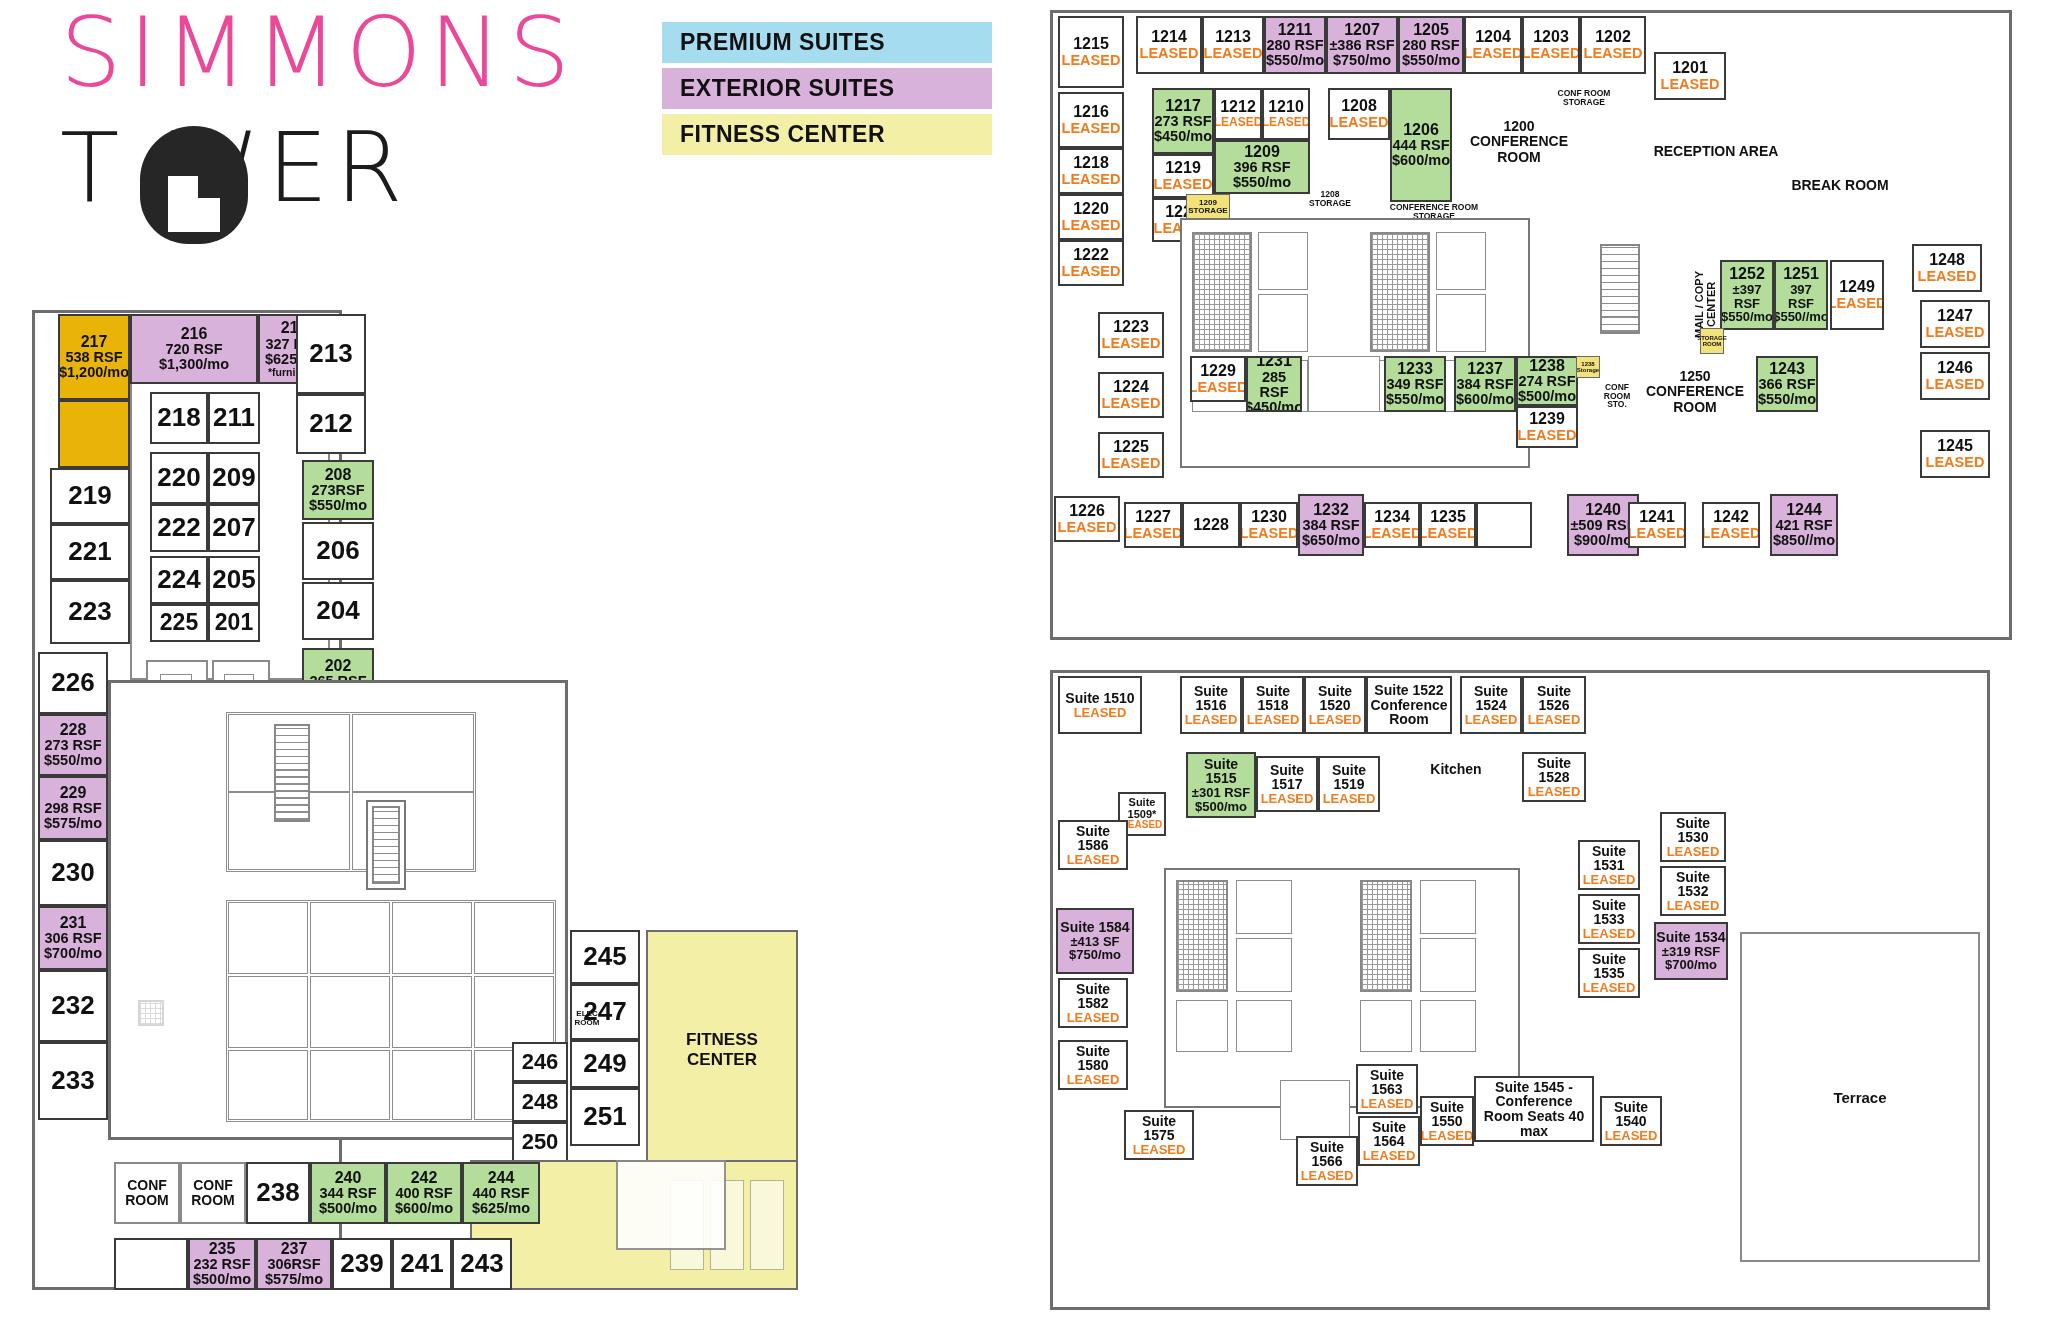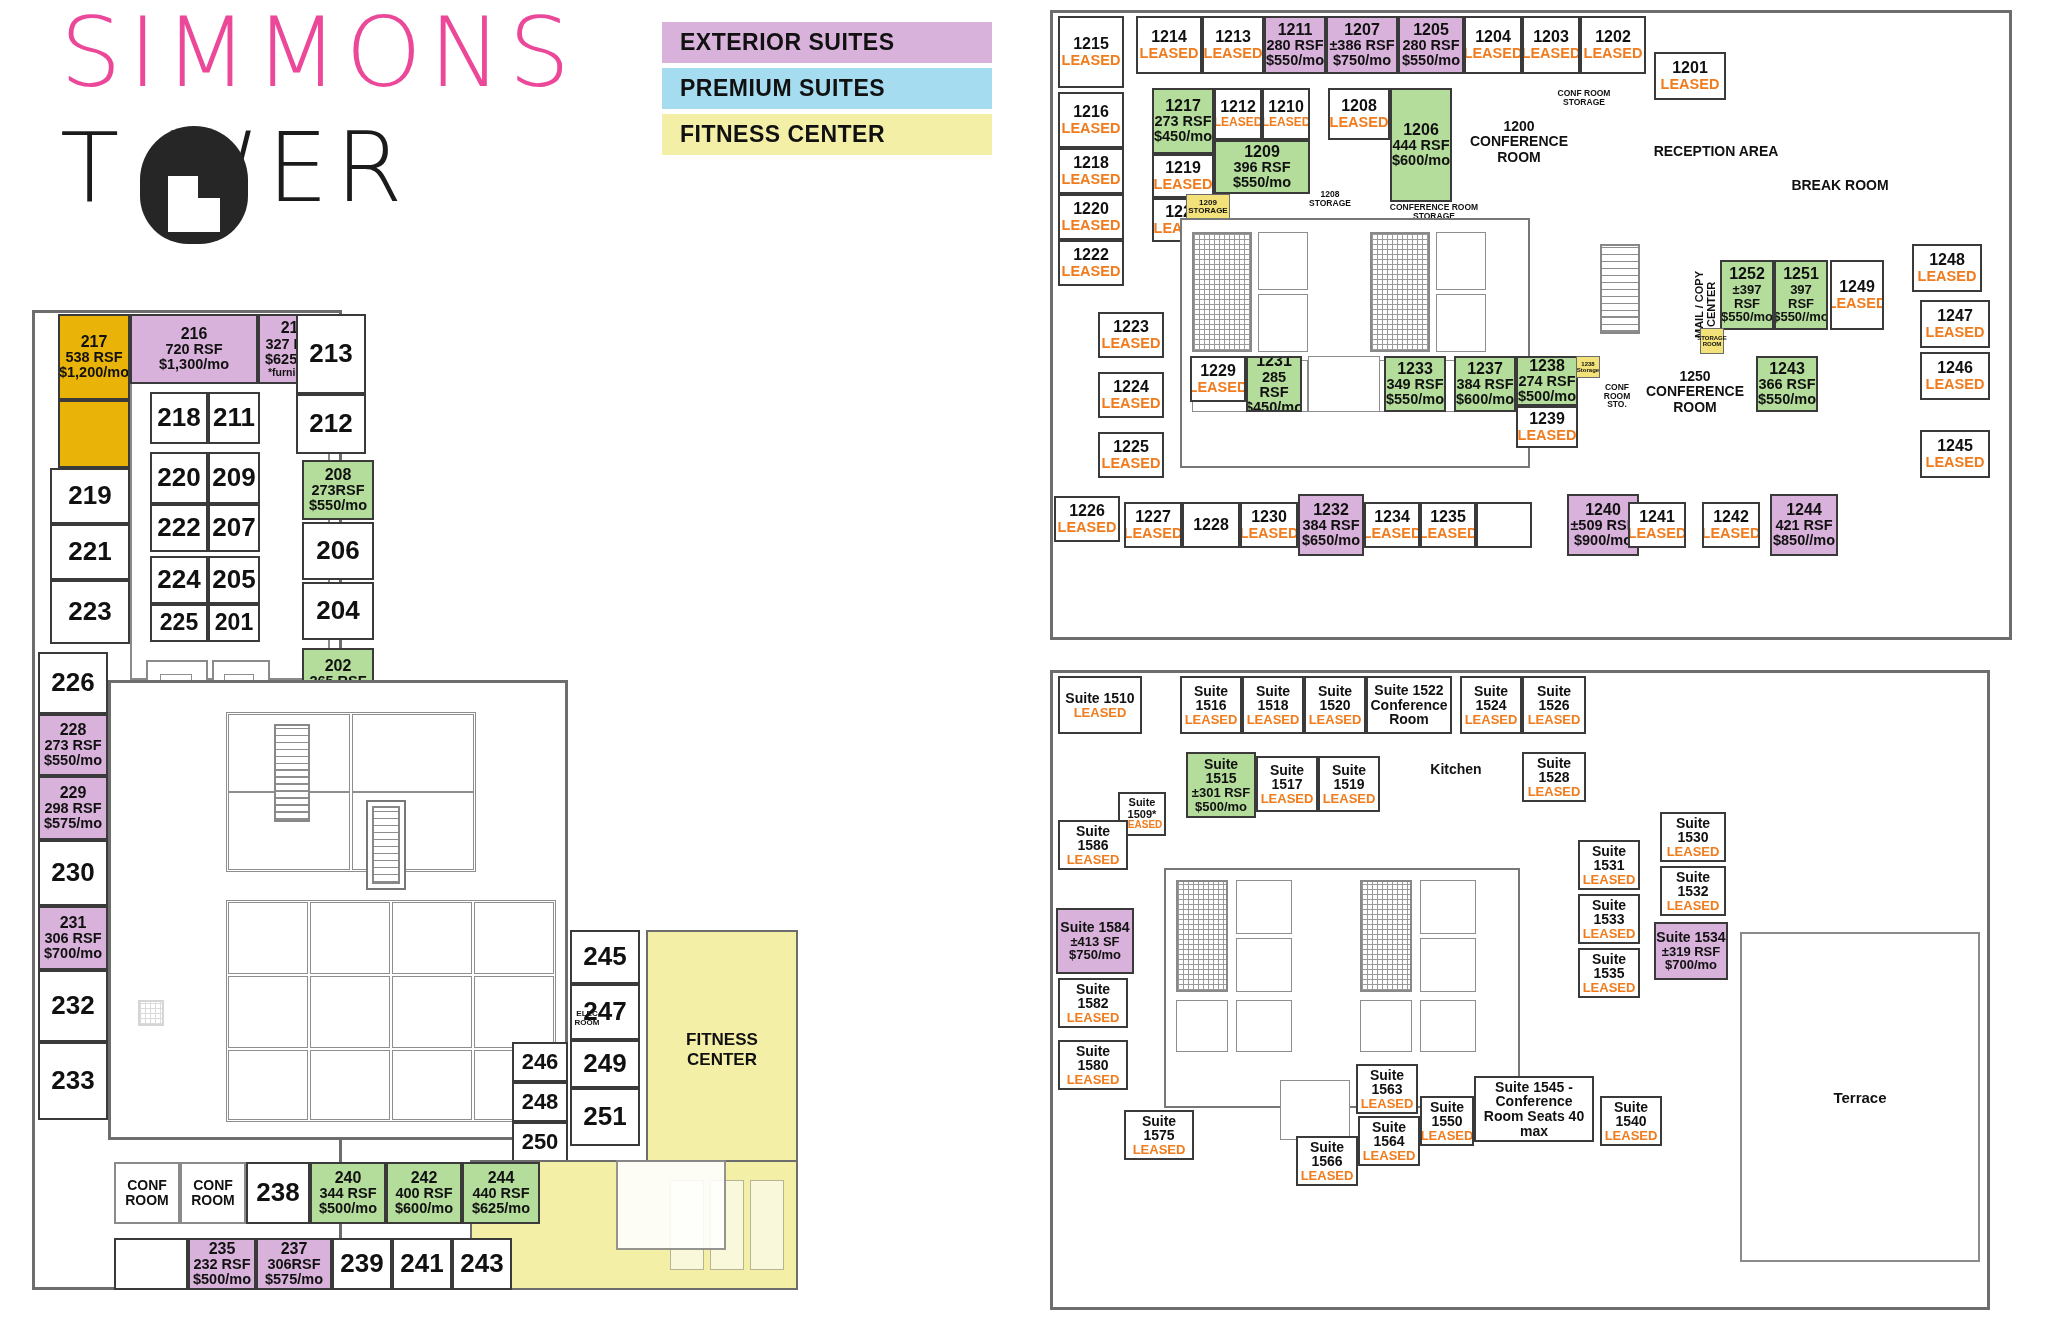--- a/index.html
+++ b/index.html
@@ -76,25 +76,25 @@
 </head>
 <body>
 
 <div id="logo">
   <div class="logo-line1">SIMMONS</div>
   <div class="logo-line2">T WER</div>
   <div class="logo-mark"></div>
 </div>
 
 <div id="legend">
+  <div class="legend-row" style="background:#A5DCF0">
+      <span>PREMIUM  SUITES</span>
+    </div>
   <div class="legend-row" style="background:#D8B2DA">
       <span>EXTERIOR SUITES</span>
-    </div>
-  <div class="legend-row" style="background:#A5DCF0">
-      <span>PREMIUM  SUITES</span>
     </div>
   <div class="legend-row" style="background:#F3EFA7">
       <span>FITNESS CENTER</span>
     </div>
 </div>
 
 <div class="plan" id="plan-f2">
 
   <div class="shell" style="left:22px;top:10px;width:310px;height:980px;"></div>
   <div class="corr" style="left:120px;top:20px;width:200px;height:360px;"></div>

